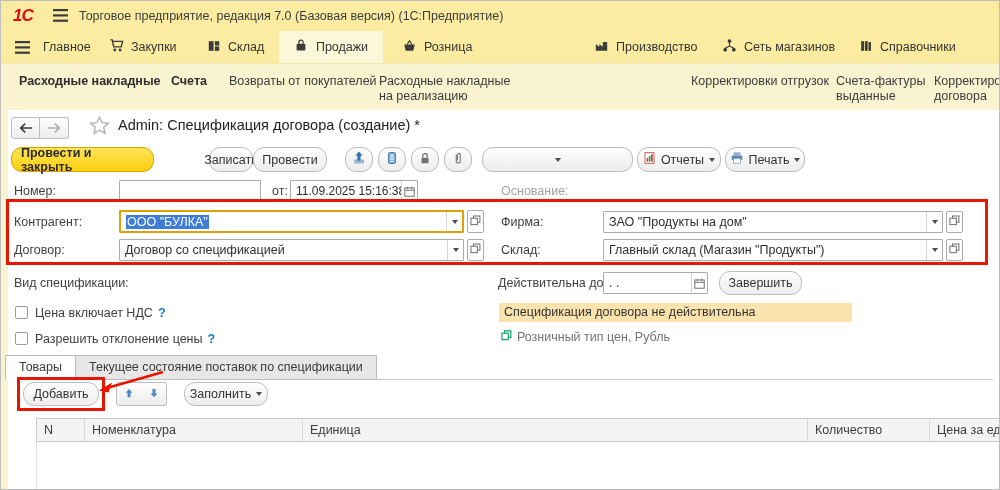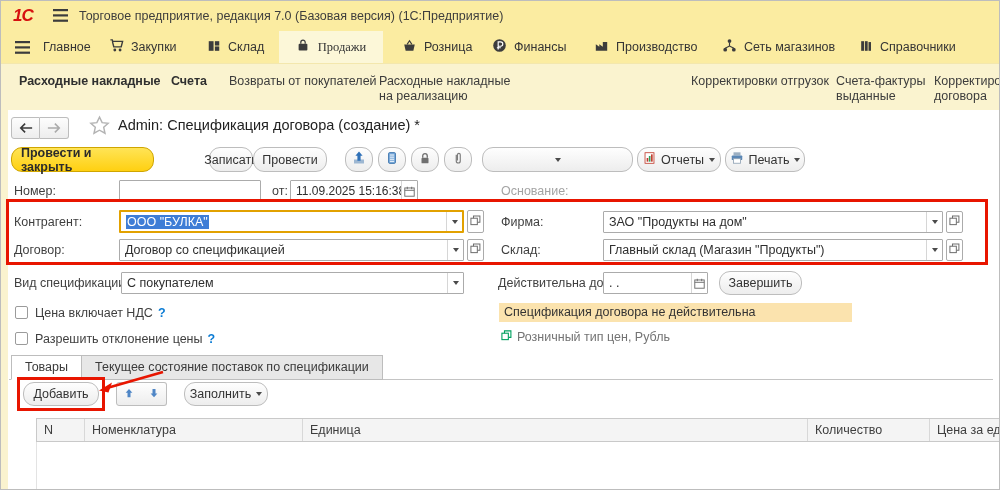--- a/index.html
+++ b/index.html
@@ -12,21 +12,21 @@
   
   .titlebar { position:absolute; left:0; top:0; width:100%; height:30px;
               background:#fbeca1; display:flex; align-items:center; }
   .logo-1c { position:absolute; left:12px; top:5px; color:#d6110f; font-weight:bold;
              font-style:italic; font-size:17px; letter-spacing:-1px; }
   .tb-title { position:absolute; left:78px; top:8px; font-size:12.5px; color:#3d3d3d; }
 
   .menubar { position:absolute; left:0; top:30px; width:100%; height:32px; background:#fbeca1; }
   .menu-item { position:absolute; top:0; height:32px; display:flex; align-items:center;
                gap:7px; color:#353535; font-size:12.5px; cursor:default; }
-  .menu-item.active { background:#fcf7d8; justify-content:center;font-family:Liberation Serif, serif; }
+  .menu-item.active { background:#fcf7d8; justify-content:center; }
 
   .submenu { position:absolute; left:0; top:62px; width:100%; height:47px;
              background:#faf3cf; border-top:1px solid #f3e7ad; }
   .sub-item { position:absolute; top:10px; font-size:12.5px; color:#3c3c3c;
               line-height:15px; cursor:default; }
   .sub-item.bold { font-weight:bold; color:#2f2f2f; }
   .wrap2 { white-space:normal; overflow:hidden; }
 
   
   .left-strip { position:absolute; left:0; top:109px; width:7px; height:381px; background:#faf3cf; }
@@ -67,21 +67,21 @@
               border-radius:2px; background:#fff; }
   .qmark { color:#0a7bd4; font-weight:bold; margin-left:5px; }
 
   .warnbox { position:absolute; left:498px; top:302px; width:353px; height:19px;
              background:#fbe3ae; font-size:12.5px; color:#333; padding:2px 5px; }
   .greenlink { position:absolute; left:500px; top:329px; display:flex; align-items:center;
                gap:5px; color:#737373; font-size:12.5px; }
 
   
   .tabline { position:absolute; left:8px; top:378px; width:984px; border-top:1px solid #c4c4c4; }
-  .tabs { position:absolute; left:10px; top:354px; display:flex; z-index:2; }
+  .tabs { position:absolute; left:4px; top:354px; display:flex; z-index:2; }
   .tab { height:25px; line-height:23px; padding:0 13px; font-size:12.5px; border:1px solid #bdbdbd;
          background:#e7e7e7; color:#3a3a3a; cursor:default; }
   .tab.active { background:#fff; border-bottom:1px solid #fff; }
   .tab + .tab { margin-left:-1px; }
 
   
   .grid-head { position:absolute; left:35px; top:417px; width:965px; display:flex;
                background:#f4f4f4; border:1px solid #c9c9c9; border-right:none; overflow:hidden; height:24px; }
   .gh-cell { padding:4px 7px; border-right:1px solid #d8d8d8; font-size:12.5px; color:#3d3d3d;
              white-space:nowrap; overflow:hidden; flex:none; }
@@ -155,27 +155,20 @@
     </div>
 
     <div class="menu-item" style="left:401px;">
       <span><svg width="15" height="14" viewBox="0 0 16 16">
             <path d="M5.3 6.2L8 2l2.7 4.2" fill="none" stroke="#3c3c3c" stroke-width="1.3"></path>
             <path d="M2 6.3h12l-1.6 7.2H3.6z" fill="#3c3c3c"></path>
           </svg></span>
       <span>Розница</span>
     </div>
 
-    <div class="menu-item" style="left:491px;">
-      <span><svg width="15" height="15" viewBox="0 0 16 16">
-            <circle cx="8" cy="8" r="6.7" fill="#3c3c3c"></circle>
-            <path d="M6.6 12.2V4.2h2.6a2.3 2.3 0 0 1 0 4.6H6.6 M5.2 10.4h4.2" fill="none" stroke="#fff" stroke-width="1.25"></path>
-          </svg></span>
-      <span>Финансы</span>
-    </div>
 
     <div class="menu-item" style="left:593px;">
       <span><svg width="15" height="14" viewBox="0 0 16 16">
             <path d="M1.5 13.5V6l4 2.8V6l4 2.8V3.5h5v10z" fill="#3c3c3c"></path>
           </svg></span>
       <span>Производство</span>
     </div>
 
     <div class="menu-item" style="left:721px;">
       <span><svg width="15" height="15" viewBox="0 0 16 16">
@@ -367,26 +360,20 @@
       </span>
   </div>
   <div class="sq-btn" style="left:945px;top:238px;">
     <span><svg width="11" height="11" viewBox="0 0 12 12">
           <rect x="1" y="3.5" width="7" height="7" fill="none" stroke="#6e6e6e" stroke-width="1.1"></rect>
           <path d="M3.8 3.5V1h7v7H8.3" fill="none" stroke="#6e6e6e" stroke-width="1.1"></path>
         </svg></span>
   </div>
 
   <span class="lbl" style="left:13px;top:275px;">Вид спецификации:</span>
-  <div class="field" style="left:120px;top:271px;width:343px;">
-    <span class="val">С покупателем</span>
-    <span class="dd">
-        <span class="caret"></span>
-      </span>
-  </div>
 
   <span class="lbl" style="left:497px;top:275px;">Действительна до:</span>
   <div class="field" style="left:602px;top:271px;width:105px;">
     <span class="val placeholder">.  .</span>
     <span class="calbox">
       <svg width="11" height="11" viewBox="0 0 14 14">
           <rect x="1" y="2.5" width="12" height="10.5" fill="none" stroke="#6c6c6c" stroke-width="1.2"></rect>
           <path d="M1 5.5h12M4.2 1v3M9.8 1v3" stroke="#6c6c6c" stroke-width="1.2"></path>
         </svg>
     </span>

